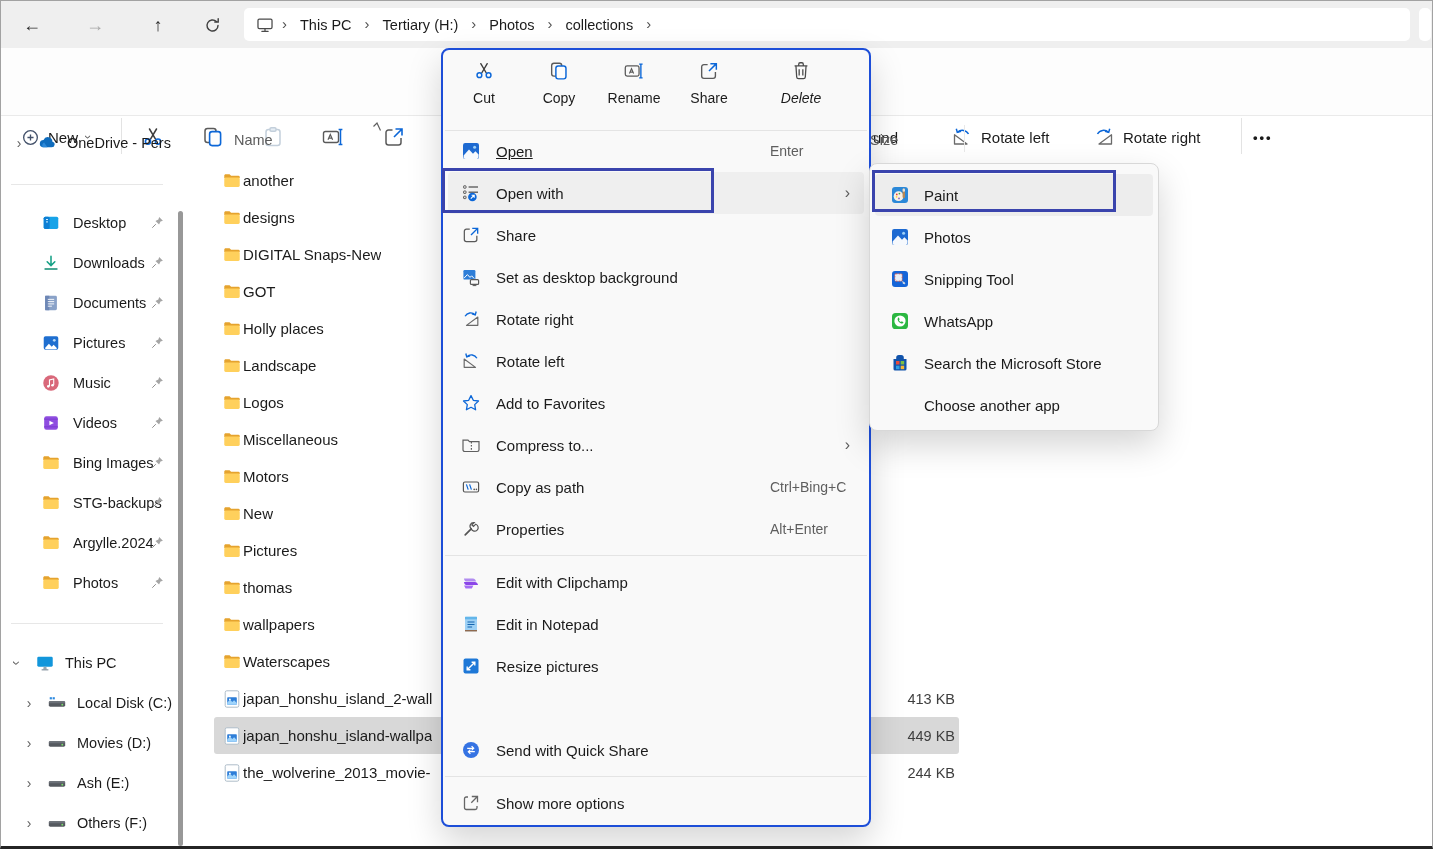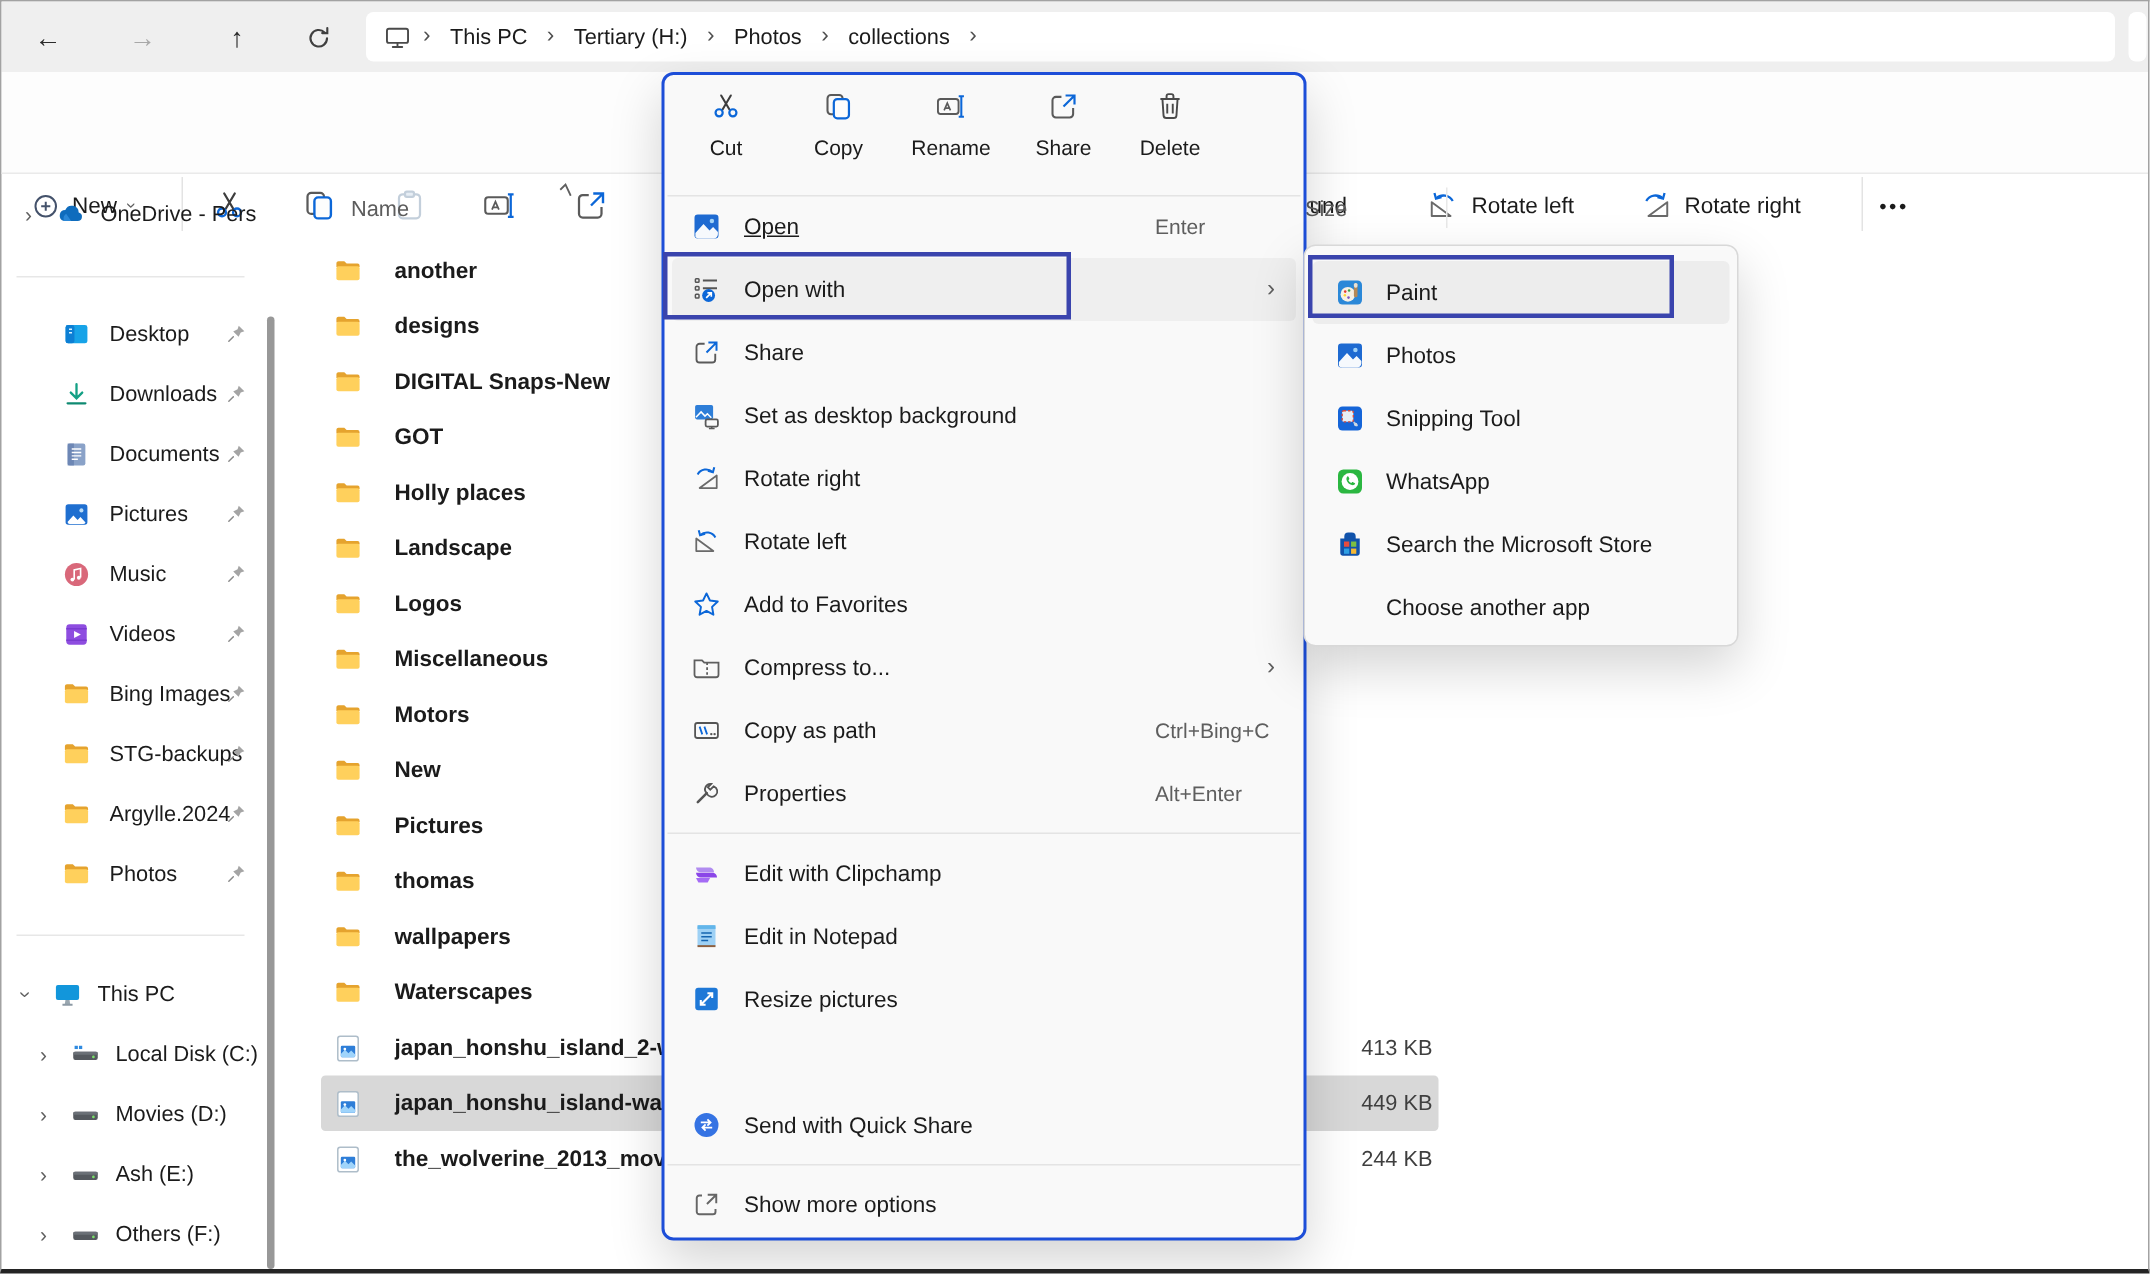--- a/index.html
+++ b/index.html
@@ -28,21 +28,21 @@
 .chev-down{display:inline-block;transform:rotate(90deg);}
 .side-pin{position:absolute;right:12px;top:12px;}
 .side-div{position:absolute;left:10px;width:152px;height:1px;background:#e7e7e7;}
 .side-label{white-space:nowrap;overflow:hidden;max-width:104px;}
 .side-scroll{position:absolute;left:177px;width:5px;border-radius:3px;background:#989898;z-index:2;}
 
 .fl-header{position:absolute;font-size:14.5px;color:#5c5c5c;}
 .col-sep{position:absolute;width:1px;background:#e8e8e8;}
 .file-row{position:absolute;left:213px;width:745px;height:37px;display:flex;align-items:center;font-size:15px;border-radius:3px;}
 .file-icon{margin-left:8px;}
-.file-label{margin-left:21px;white-space:nowrap;overflow:hidden;max-width:520px;font-weight:bold;}
+.file-label{margin-left:1px;white-space:nowrap;overflow:hidden;max-width:520px;}
 .file-size{position:absolute;right:4px;font-size:14.5px;color:#3f3f3f;margin-left:10px;}
 
 .cmenu{position:absolute;left:440px;top:47px;width:430px;height:779px;background:#f9f9f9;border:2px solid #1d4ed8;border-radius:8px;box-shadow:0 14px 34px rgba(0,0,0,.17);z-index:5;}
 .qa{position:absolute;top:10px;width:64px;display:flex;flex-direction:column;align-items:center;gap:8px;font-size:14px;border-radius:4px;}
 .cm-hr{position:absolute;left:2px;right:2px;height:1px;background:#e4e4e4;}
 .cm-item{position:absolute;left:5px;right:5px;height:42px;display:flex;align-items:center;font-size:15px;border-radius:4px;padding-left:13px;gap:15px;}
 .cm-item.hl{background:#efefef;}
 .cm-short{position:absolute;left:322px;color:#5e5e5e;font-size:14px;}
 .cm-arrow{position:absolute;right:14px;color:#5e5e5e;font-size:16px;}
 .cm-label{white-space:nowrap;}
@@ -613,21 +613,21 @@
       </div>
       <div class="qa" style="left: 234px;">
         <span class="ic" style="height: 22px; width: 22px;">
           <svg viewBox="0 0 24 24" fill="none">
             <path d="M10.5 5H6.5A2.5 2.5 0 0 0 4 7.5v10A2.5 2.5 0 0 0 6.5 20h10a2.5 2.5 0 0 0 2.5-2.5V13" stroke="#5a5a5a" stroke-width="1.5"></path>
             <path d="M13.5 4H20v6.5M19.5 4.5L12 12" stroke="#0c67d8" stroke-width="1.6"></path>
           </svg>
         </span>
         <span>Share</span>
       </div>
-      <div class="qa" style="left: 305px;">
+      <div class="qa" style="left: 326px; font-style: italic;">
         <span class="ic" style="height: 22px; width: 22px;">
           <svg viewBox="0 0 24 24" fill="none" stroke="#4a4a4a" stroke-width="1.4">
             <path d="M5 6.5h14M9.5 6V4.5A1.5 1.5 0 0 1 11 3h2a1.5 1.5 0 0 1 1.5 1.5V6"></path>
             <path d="M6.5 6.5l.8 12a2 2 0 0 0 2 1.9h5.4a2 2 0 0 0 2-1.9l.8-12"></path>
             <path d="M10 10v7M14 10v7"></path>
           </svg>
         </span>
         <span>Delete</span>
       </div>
       <div class="cm-hr" style="top: 80px;"></div>

